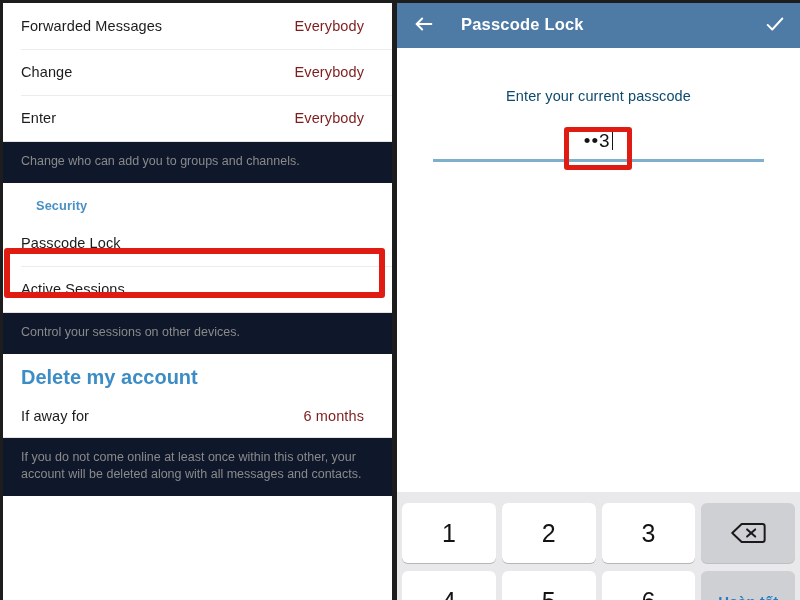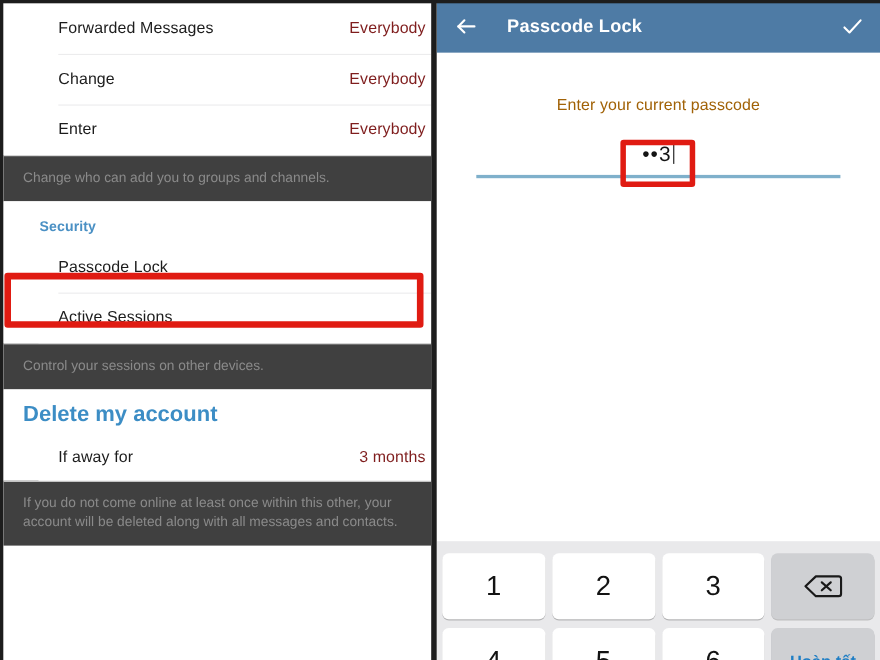--- a/index.html
+++ b/index.html
@@ -53,43 +53,42 @@
     overflow: hidden;
   }
 
   .row {
     position: relative;
     height: 46px;
     background: #ffffff;
     display: flex;
     align-items: center;
     justify-content: space-between;
-    padding: 0 5px 0 18px;
-    margin-left: 32px;
+    padding: 0 28px 0 18px;
   }
   .row + .row::before {
     content: "";
     position: absolute;
     left: 18px; right: 0; top: 0;
     height: 1px;
     background: #ececed;
   }
   .row-label {
     font-size: 14.5px;
     color: #1c1c1c;
     letter-spacing: 0.1px;
   }
   .row-value {
     font-size: 14.5px;
     color: #7f1d1d;
     letter-spacing: 0.1px;
   }
 
   .note {
-    background: #404040;
+    background: #0f172a;
     padding: 11px 22px 13px 18px;
     font-size: 12.5px;
     line-height: 17px;
     color: #8a8a8a;
     border-top: 1px solid #e4e4e4;
   }
 
   .section-header {
     background: #ffffff;
     padding: 15px 18px 7px 33px;
@@ -162,21 +161,21 @@
   .appbar-icon svg { display: block; }
 
   #passcode-area {
     height: 444px;
     background: #ffffff;
     position: relative;
   }
   #prompt {
     text-align: center;
     font-size: 14.5px;
-    color: #a16207;
+    color: #0c4a6e;
     padding-top: 40px;
     letter-spacing: 0.1px;
   }
   #field-wrap {
     position: relative;
     margin: 24px 36px 0 36px;
   }
   #field-text {
     text-align: center;
     font-size: 19px;
@@ -274,21 +273,21 @@
       <span class="row-label">Active Sessions</span>
       <span class="row-value"></span>
     </div>
 
     <div class="note">Control your sessions on other devices.</div>
 
     <div class="link-row">Delete my account</div>
 
     <div class="row" style="height:42px">
       <span class="row-label">If away for</span>
-      <span class="row-value">3 months</span>
+      <span class="row-value">6 months</span>
     </div>
 
     <div class="note">If you do not come online at least once within this other, your account will be deleted along with all messages and contacts.</div>
   </div>
 
   <div id="right-panel">
 
     <div id="appbar">
       <span class="appbar-icon">
         <svg viewBox="0 0 24 24" width="22" height="22" fill="none" stroke="#ffffff" stroke-width="2.1" stroke-linecap="round" stroke-linejoin="round">

